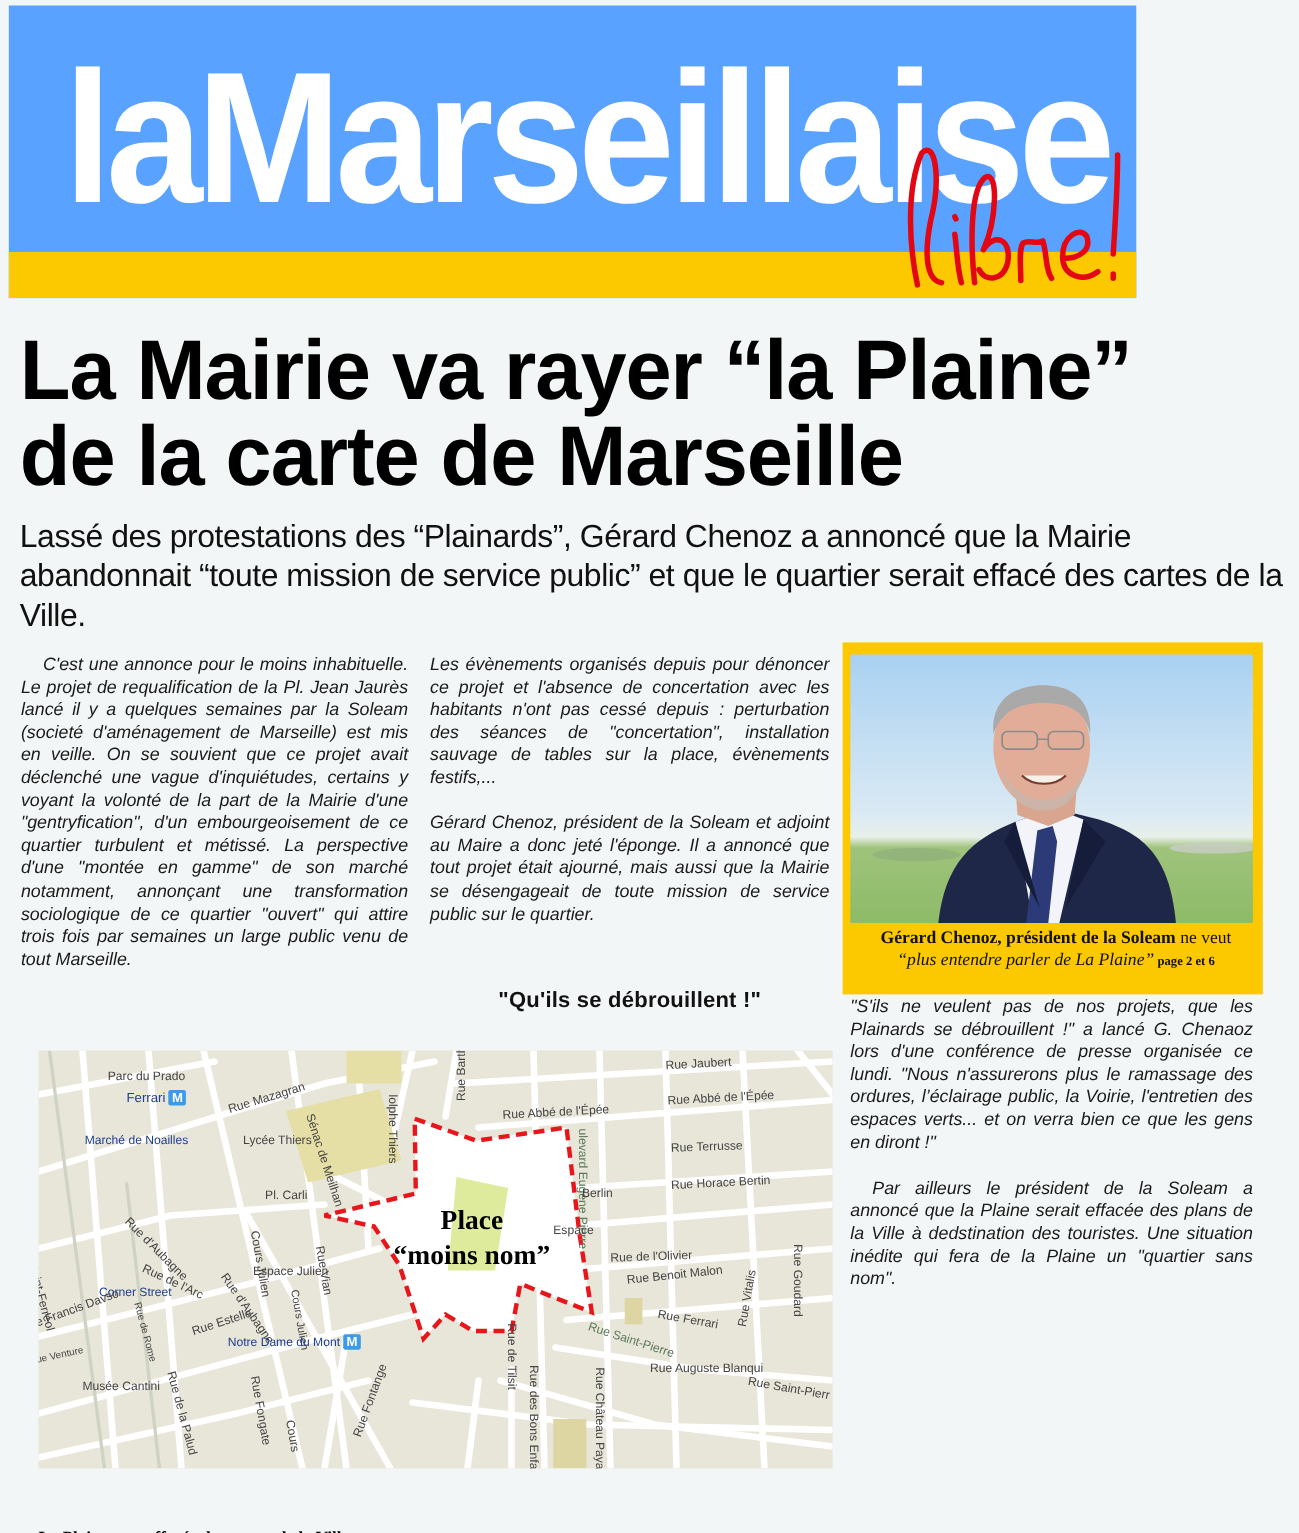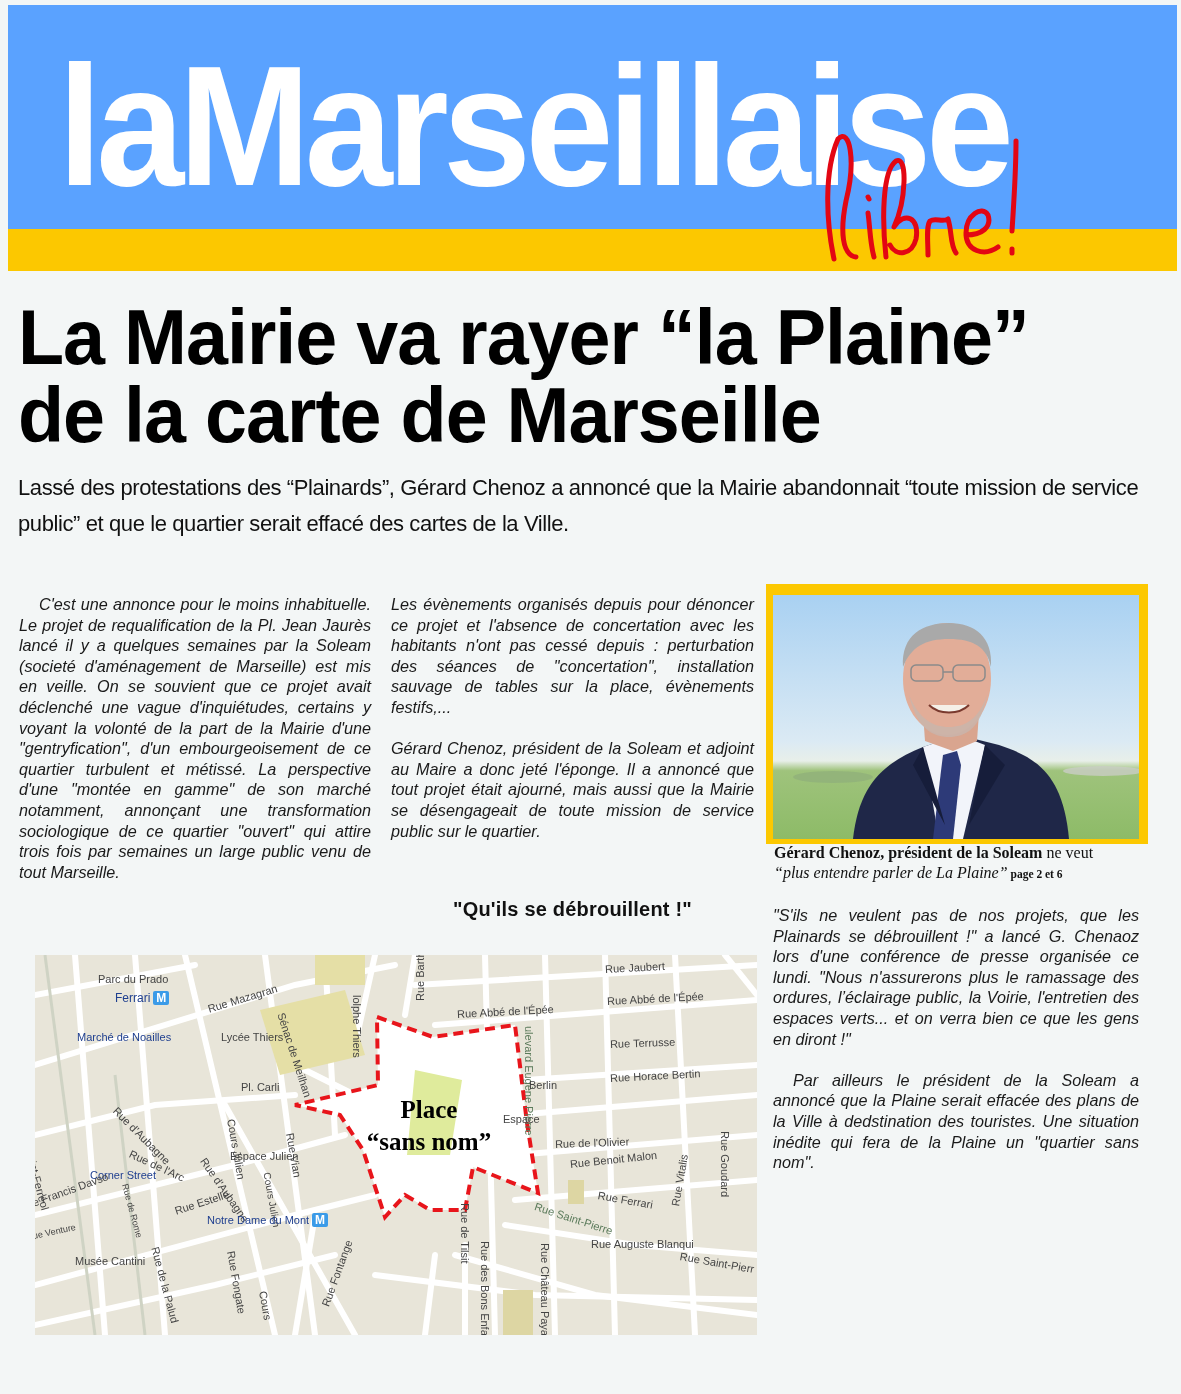--- a/index.html
+++ b/index.html
@@ -1,39 +1,39 @@
 <!DOCTYPE html>
 <html><head>
 <meta charset="utf-8">
 <style>
   * { box-sizing: border-box; margin: 0; padding: 0; }
   html, body { width: 1181px; height: 1394px; background: #f3f6f6; overflow: hidden; }
   body { position: relative; font-family: "Liberation Sans", sans-serif; color: #111; }
 
   
-  .masthead { position: absolute; left: 8px; top: 5px; width: 1169px; height: 266px; background: #5aa2ff; overflow: hidden; }
+  .masthead { position: absolute; left: 8px; top: 5px; width: 1025px; height: 266px; background: #5aa2ff; overflow: hidden; }
   .masthead .band { position: absolute; left: 0; right: 0; top: 224px; height: 42px; background: #fcc800; }
   .masthead .title { position: absolute; left: 50px; top: 36px; font-family: "Liberation Sans", sans-serif; font-weight: bold; font-size: 170px; line-height: 1; color: #fff; letter-spacing: -6px; transform: scaleX(0.93); transform-origin: left top; white-space: nowrap; }
   .masthead .libre { position: absolute; left: 808px; top: 126px; }
 
   
   .headline { position: absolute; left: 18px; top: 298px; width: 1150px; font-family: "Liberation Sans", sans-serif; font-size: 77px; line-height: 78px; color: #000; letter-spacing: -1px; transform: scaleX(0.98); transform-origin: left top; }
-  .standfirst { position: absolute; left: 18px; top: 470px; width: 1150px; font-size: 22px; line-height: 36px; color: #111; letter-spacing: -0.4px; }
+  .standfirst { position: absolute; left: 18px; top: 470px; width: 1150px; font-size: 29px; line-height: 36px; color: #111; letter-spacing: -0.4px; }
 
   
   .col { position: absolute; font-size: 16.2px; line-height: 20.6px; text-align: justify; color: #1a1a1a; font-style: italic; }
   .col p { margin-bottom: 20.6px; }
   .col p.indent { text-indent: 20px; }
   .col1 { left: 19px; top: 594px; width: 352px; }
   .col2 { left: 391px; top: 594px; width: 363px; }
   .col3 { left: 773px; top: 905px; width: 366px; }
   .subhead { position: absolute; left: 391px; top: 898px; width: 363px; text-align: center; font-weight: bold; font-size: 20px; letter-spacing: 0.2px; }
 
   
-  .photobox { position: absolute; left: 766px; top: 584px; width: 382px; height: 260px; background: #fcc800; }
+  .photobox { position: absolute; left: 766px; top: 584px; width: 382px; height: 320px; background: #fcc800; text-align: center; }
   .photo { position: absolute; left: 7px; top: 11px; width: 366px; height: 244px; overflow: hidden; background: linear-gradient(#a9d1f2 0%, #dbeaf4 60%, #e8efe9 68%, #9fc37c 72%, #8dbb67 100%); }
   .caption { position: absolute; left: 8px; top: 259px; width: 372px; font-family: "Liberation Serif", serif; font-size: 16px; line-height: 20px; color: #111; white-space: nowrap; }
   .caption b { font-weight: bold; }
   .caption i { font-style: italic; }
   .caption .pg { font-weight: bold; font-size: 11.5px; }
 
   
   .map { position: absolute; left: 35px; top: 955px; width: 722px; height: 380px; background: #e8e5d9; overflow: hidden; }
   .map svg { position: absolute; left: 0; top: 0; }
   .maplabel { position: absolute; font-size: 11px; color: #444; white-space: nowrap; transform-origin: left center; font-family: "Liberation Sans", sans-serif; }
@@ -229,15 +229,15 @@
   <span class="maplabel" style="left:450px;top:280px;transform:rotate(90deg)">Rue des Bons Enfants</span>
   <span class="maplabel" style="left:510px;top:282px;transform:rotate(90deg)">Rue Château Payan</span>
   <span class="maplabel green" style="left:500px;top:245px;transform:rotate(18deg)">Rue Saint-Pierre</span>
   <span class="maplabel" style="left:556px;top:283px">Rue Auguste Blanqui</span>
   <span class="maplabel" style="left:645px;top:295px;transform:rotate(10deg)">Rue Saint-Pierr</span>
   <span class="maplabel" style="left:640px;top:245px;transform:rotate(-80deg)">Rue Vitalis</span>
 </div>
 
 <div class="place-label">
   <span>Place</span><br>
-  <span>“sans nom”</span>
+  <span>“moins nom”</span>
 </div>
 <div class="map-caption">La Plaine sera effacée des cartes de la Ville</div>
 
 </body></html>

